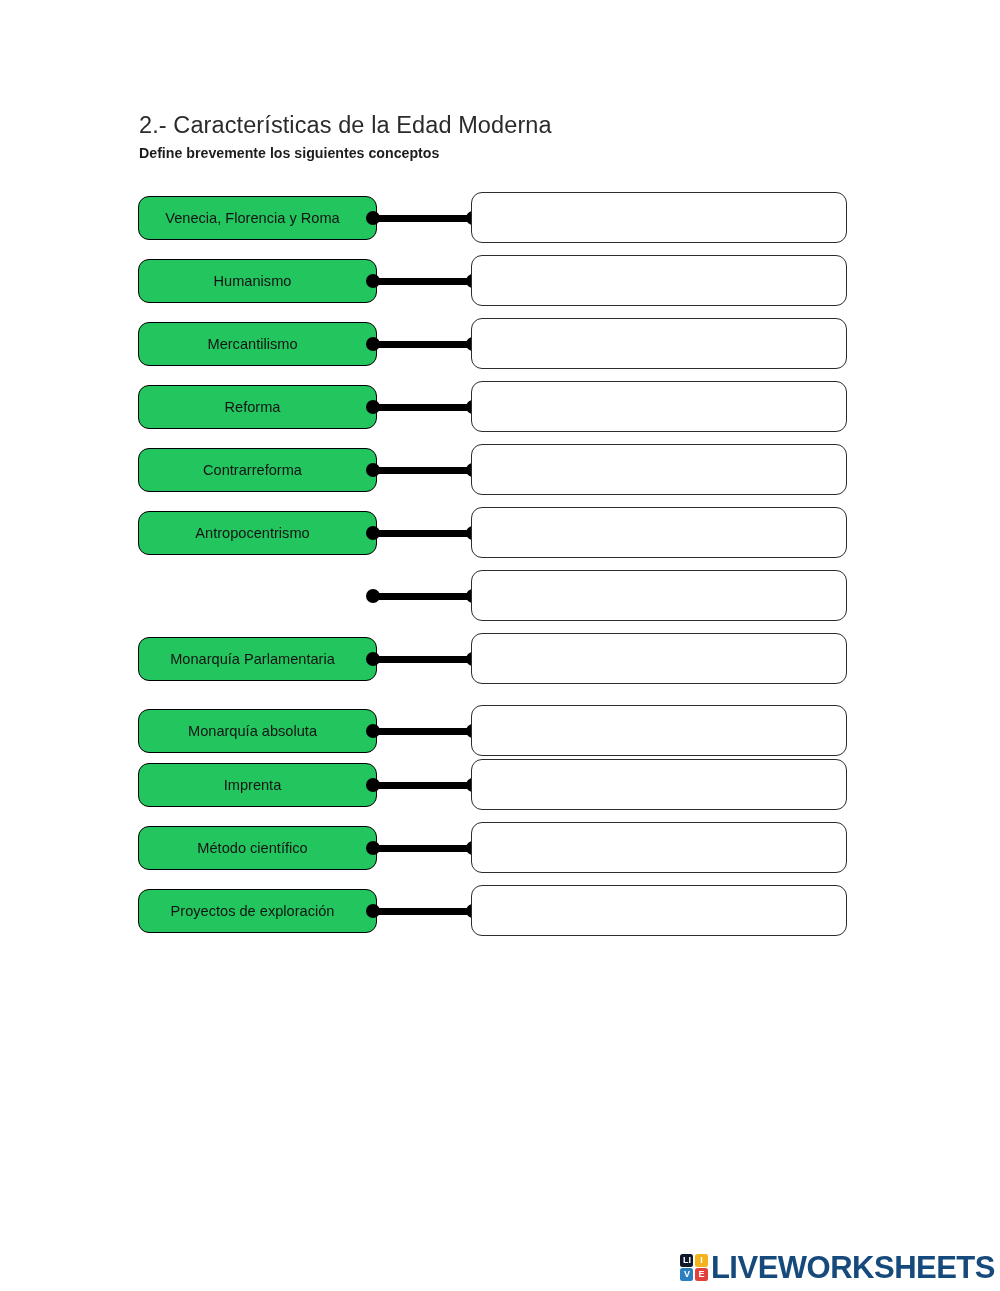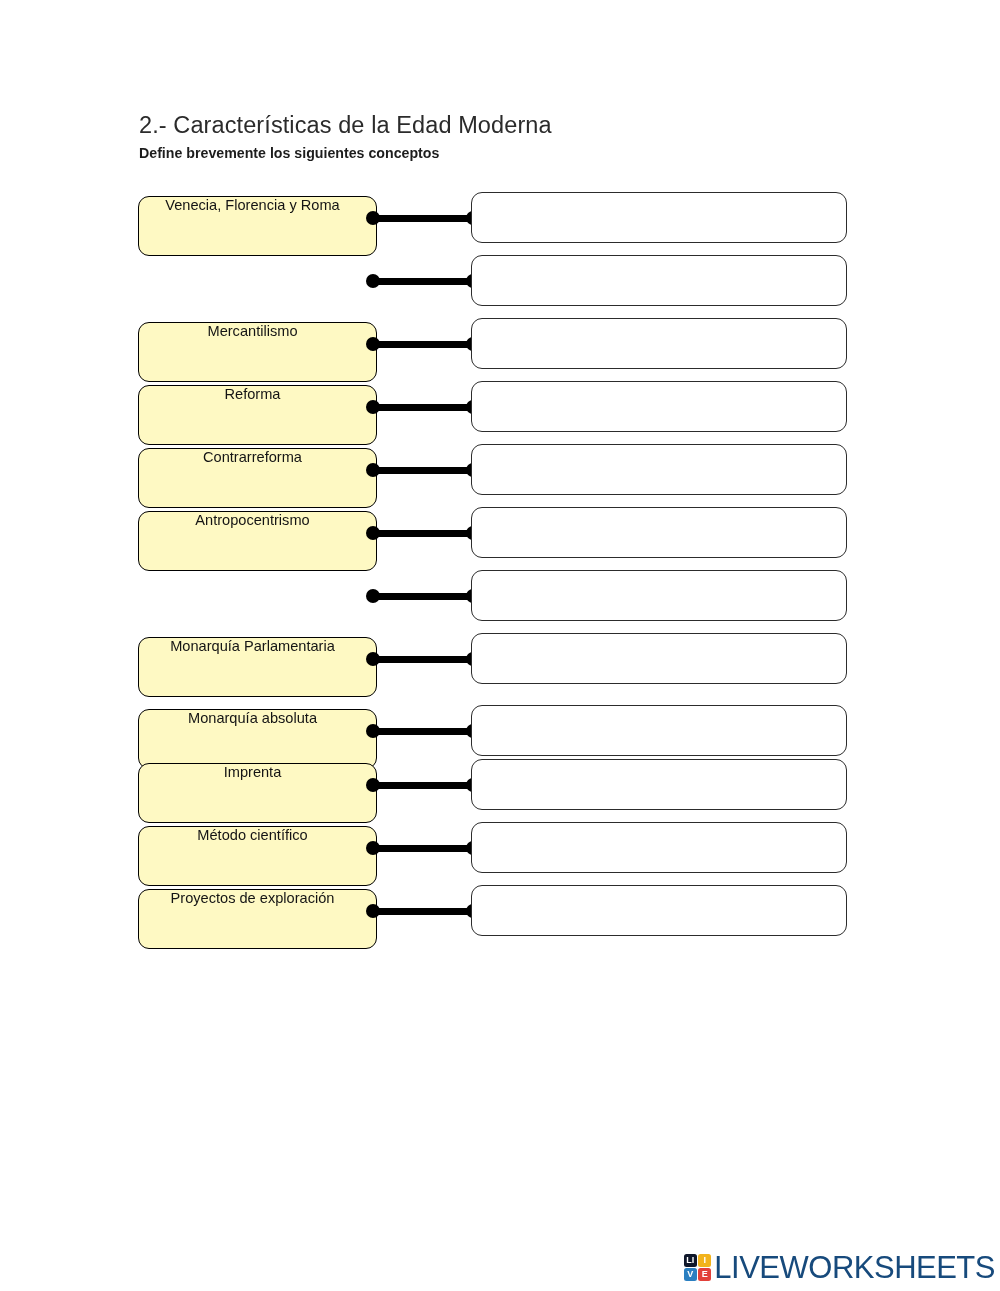--- a/index.html
+++ b/index.html
@@ -62,27 +62,27 @@
     width: 1000px;
     height: 62px;
   }
 
   
   .term-box {
     position: absolute;
     left: 138px;
     top: 9px;
     width: 239px;
-    height: 60px;
+    height: 44px;
     box-sizing: border-box;
     border: 1.6px solid #000000;
     border-radius: 11px;
-    background: #fef9c3;
+    background: #22c55e;
     display: flex;
-    align-items: flex-start;
+    align-items: center;
     justify-content: center;
     padding: 0 20px 0 10px;
   }
   .term-label {
     font-size: 14.6px;
     font-weight: 400;
     color: #141414;
     text-align: center;
     line-height: 1.1;
     white-space: nowrap;
@@ -154,21 +154,21 @@
     line-height: 13px;
     text-align: center;
     font-family: "Liberation Sans", sans-serif;
   }
   .logo-cell.c-green  { background: #0f172a; }
   .logo-cell.c-yellow { background: #f2b31c; }
   .logo-cell.c-blue   { background: #2a7fc1; }
   .logo-cell.c-red    { background: #e2403a; }
   .logo-wordmark {
     font-size: 31px;
-    font-weight: 400;
+    font-weight: 700;
     color: #174a7c;
     letter-spacing: -0.5px;
     line-height: 1;
     font-family: "Liberation Sans", sans-serif;
   }
 </style>
 </head>
 <body>
 
 <div id="page">
@@ -184,20 +184,23 @@
           <span class="term-label">Venecia, Florencia y Roma</span>
         </div>
         <div class="connector">
           <span class="connector-dot left"></span>
           <span class="connector-line"></span>
           <span class="connector-dot right"></span>
         </div>
         <div class="answer-box"></div>
       </div>
       <div class="match-row" style="top: 250px;">
+        <div class="term-box">
+          <span class="term-label">Humanismo</span>
+        </div>
         <div class="connector">
           <span class="connector-dot left"></span>
           <span class="connector-line"></span>
           <span class="connector-dot right"></span>
         </div>
         <div class="answer-box"></div>
       </div>
       <div class="match-row" style="top: 313px;">
         <div class="term-box">
           <span class="term-label">Mercantilismo</span>

